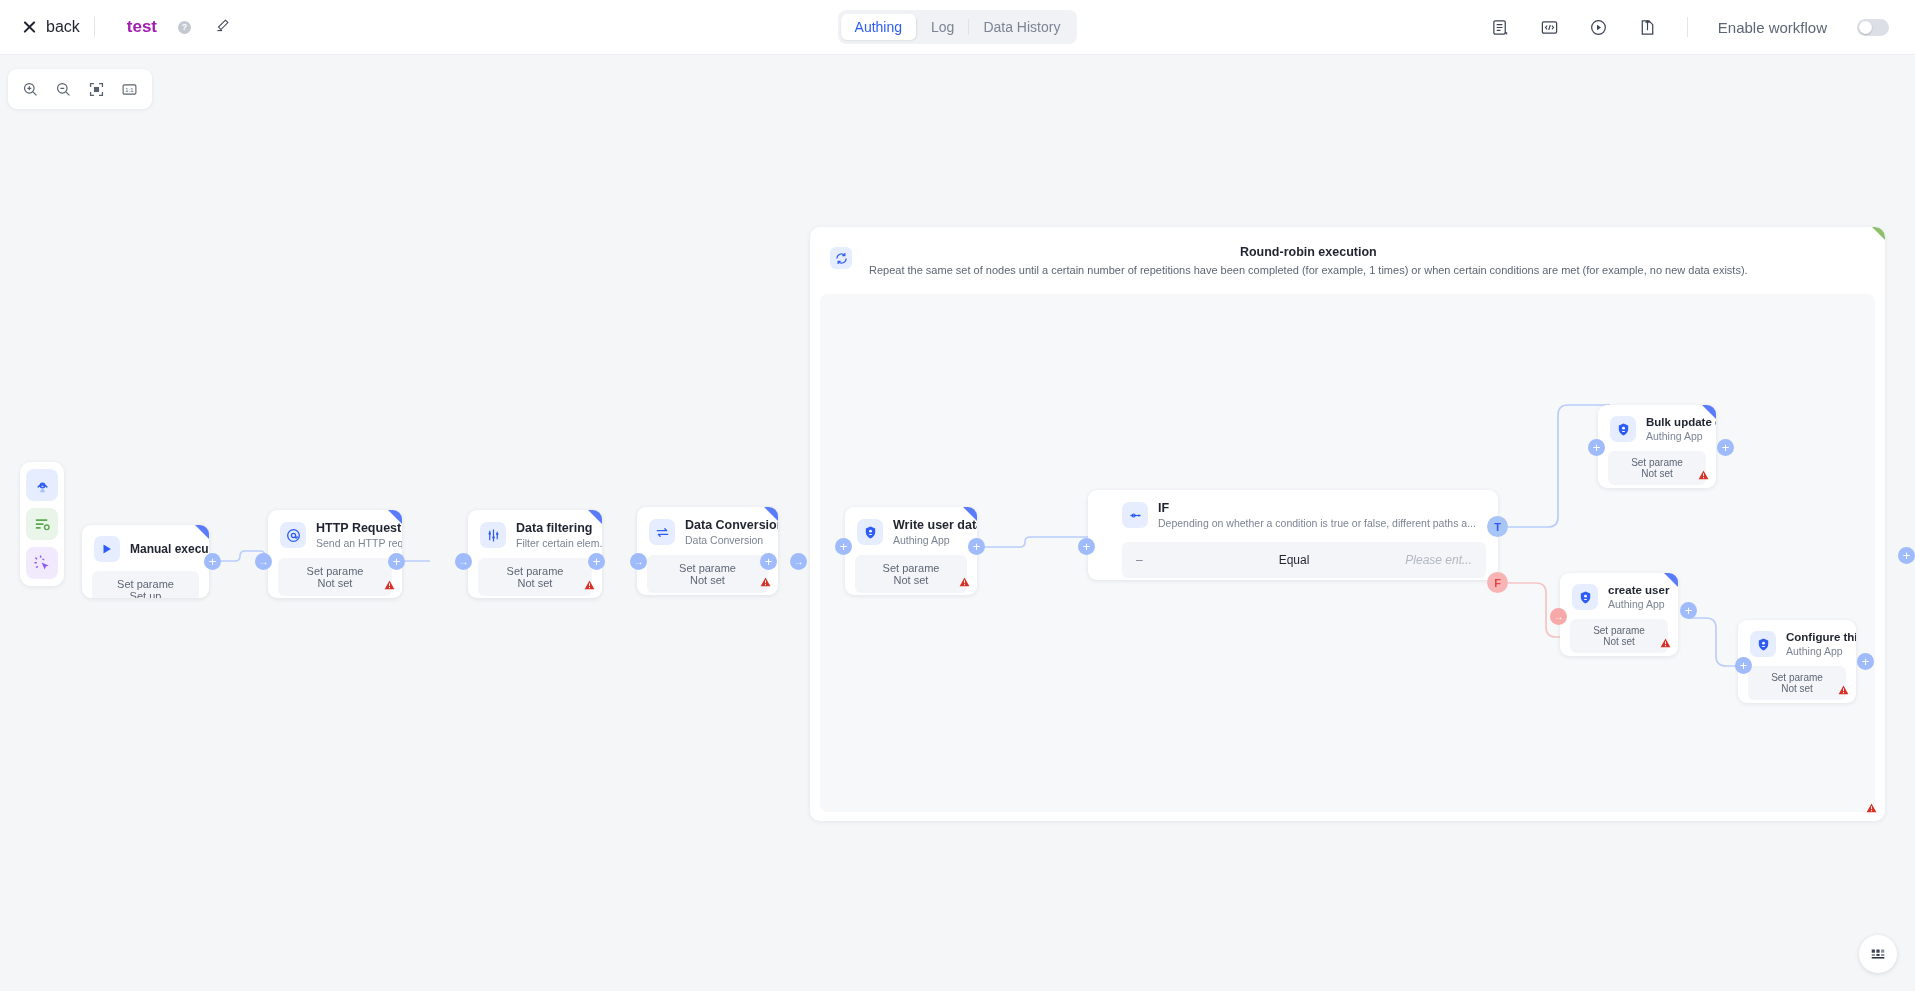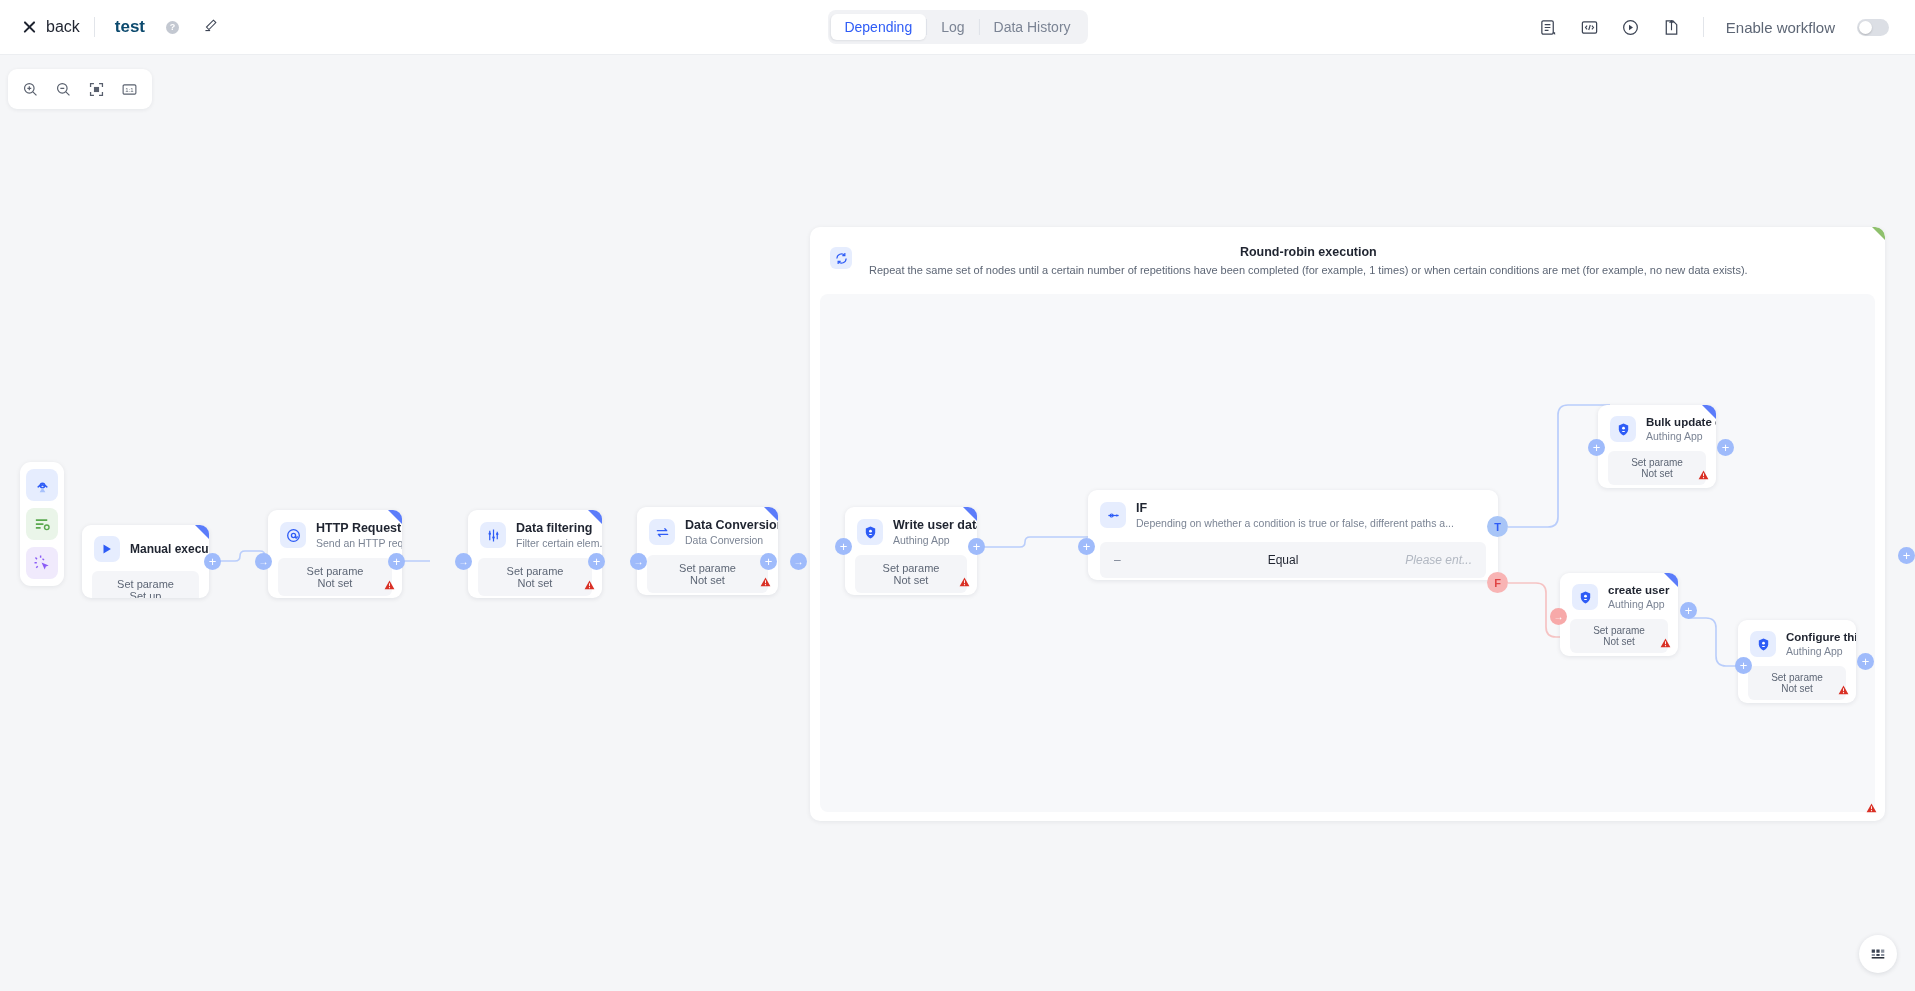--- a/index.html
+++ b/index.html
@@ -25,42 +25,42 @@
   .back-btn { display:flex; align-items:center; gap:9px; cursor:pointer; }
   .x-icon { width:15px; height:15px; position:relative; display:inline-block; }
   .x-icon:before, .x-icon:after {
     content:""; position:absolute; left:0; top:6px; width:15px; height:2.2px;
     background:#1f2430; border-radius:1px;
   }
   .x-icon:before { transform:rotate(45deg); }
   .x-icon:after  { transform:rotate(-45deg); }
   .back-label { font-size:16px; color:#1f2430; }
   .hdr-divider { width:1px; height:20px; background:#e2e5ea; }
-  .wf-title { font-size:17px; font-weight:bold; color:#0c4a6e; margin-left:6px; }
+  .wf-title { font-size:17px; font-weight:bold; color:#a21caf; margin-left:18px; }
   .help-icon {
     width:13px; height:13px; border-radius:50%; background:#c3c8d1; color:#fff;
     font-size:9px; line-height:13px; text-align:center; display:inline-block;
     margin-left:7px; font-weight:bold; cursor:pointer;
   }
   .pencil-icon { margin-left:10px; cursor:pointer; display:inline-block; }
 
   .tabs {
     position:absolute; left:50%; transform:translateX(-50%); top:10px;
     background:#f1f2f5; border-radius:8px; padding:3px;
     display:flex; align-items:center; gap:0px; height:34px;
   }
   .tab {
     font-size:14px; color:#7b8494; padding:5px 14px; border-radius:6px;
     cursor:pointer; white-space:nowrap;
   }
   .tab.active { background:#fff; color:#2e5cf6; box-shadow:0 1px 2px rgba(16,24,40,.08); }
   .tab-sep { width:1px; height:16px; background:#dfe2e8; }
 
   .hdr-right {
-    margin-left:auto; display:flex; align-items:center; gap:22px; padding-right:26px;
+    margin-left:auto; display:flex; align-items:center; gap:30px; padding-right:26px;
   }
   .ic-btn { cursor:pointer; display:flex; align-items:center; }
   .enable-label { font-size:15px; color:#5d6675; }
   .toggle {
     width:32px; height:17px; border-radius:9px; background:#dcdfe5; position:relative; cursor:pointer;
   }
   .toggle:after {
     content:""; position:absolute; top:2px; left:2px; width:13px; height:13px;
     background:#fff; border-radius:50%; box-shadow:0 1px 2px rgba(0,0,0,.2);
   }
@@ -187,21 +187,21 @@
     <span class="help-icon">?</span>
     <span class="pencil-icon">
       <svg width="15" height="15" viewBox="0 0 16 16">
           <path d="M11.1 2.3l2.6 2.6-7.4 7.4-2.6-2.6z" fill="none" stroke="#3c4454" stroke-width="1.1"></path>
           <path d="M2.6 13.4h5" stroke="#3c4454" stroke-width="1.2"></path>
         </svg>
     </span>
   </div>
 
   <div class="tabs">
-    <div class="tab active">Depending</div>
+    <div class="tab active">Authing</div>
     <div class="tab-sep"></div>
     <div class="tab">Log</div>
     <div class="tab-sep"></div>
     <div class="tab">Data History</div>
   </div>
 
   <div class="hdr-right">
     <span class="ic-btn">
       <svg width="19" height="19" viewBox="0 0 20 20">
           <rect x="3" y="3" width="12" height="14" rx="1.5" fill="none" stroke="#3c4454" stroke-width="1.3"></rect>
@@ -452,21 +452,21 @@
           <path d="M6 0.6l5.4 9.6H0.6z" fill="#d93025"></path>
           <path d="M6 3.6v3.2" stroke="#fff" stroke-width="1"></path>
           <circle cx="6" cy="8.4" r=".7" fill="#fff"></circle>
         </svg>
     </span>
   </div>
   <div class="plus" style="left:835px; top:483px;">+</div>
   <div class="plus" style="left:968px; top:483px;">+</div>
   <div class="plus" style="left:1078px; top:483px;">+</div>
 
-  <div class="node if-node" style="left:1088px; top:435px; height:90px;">
+  <div class="node if-node" style="left:1088px; top:435px; height:90px;padding-left:22px;">
     <div class="node-top">
       <div class="node-ic">
         <svg width="15" height="15" viewBox="0 0 16 16">
             <path d="M2.5 8h11" stroke="#2e5cf6" stroke-width="1.3"></path>
             <circle cx="6" cy="8" r="1.6" fill="none" stroke="#2e5cf6" stroke-width="1.3"></circle>
             <circle cx="11.5" cy="8" r="1.1" fill="#2e5cf6"></circle>
           </svg>
       </div>
       <div>
         <div class="node-name">IF</div>

